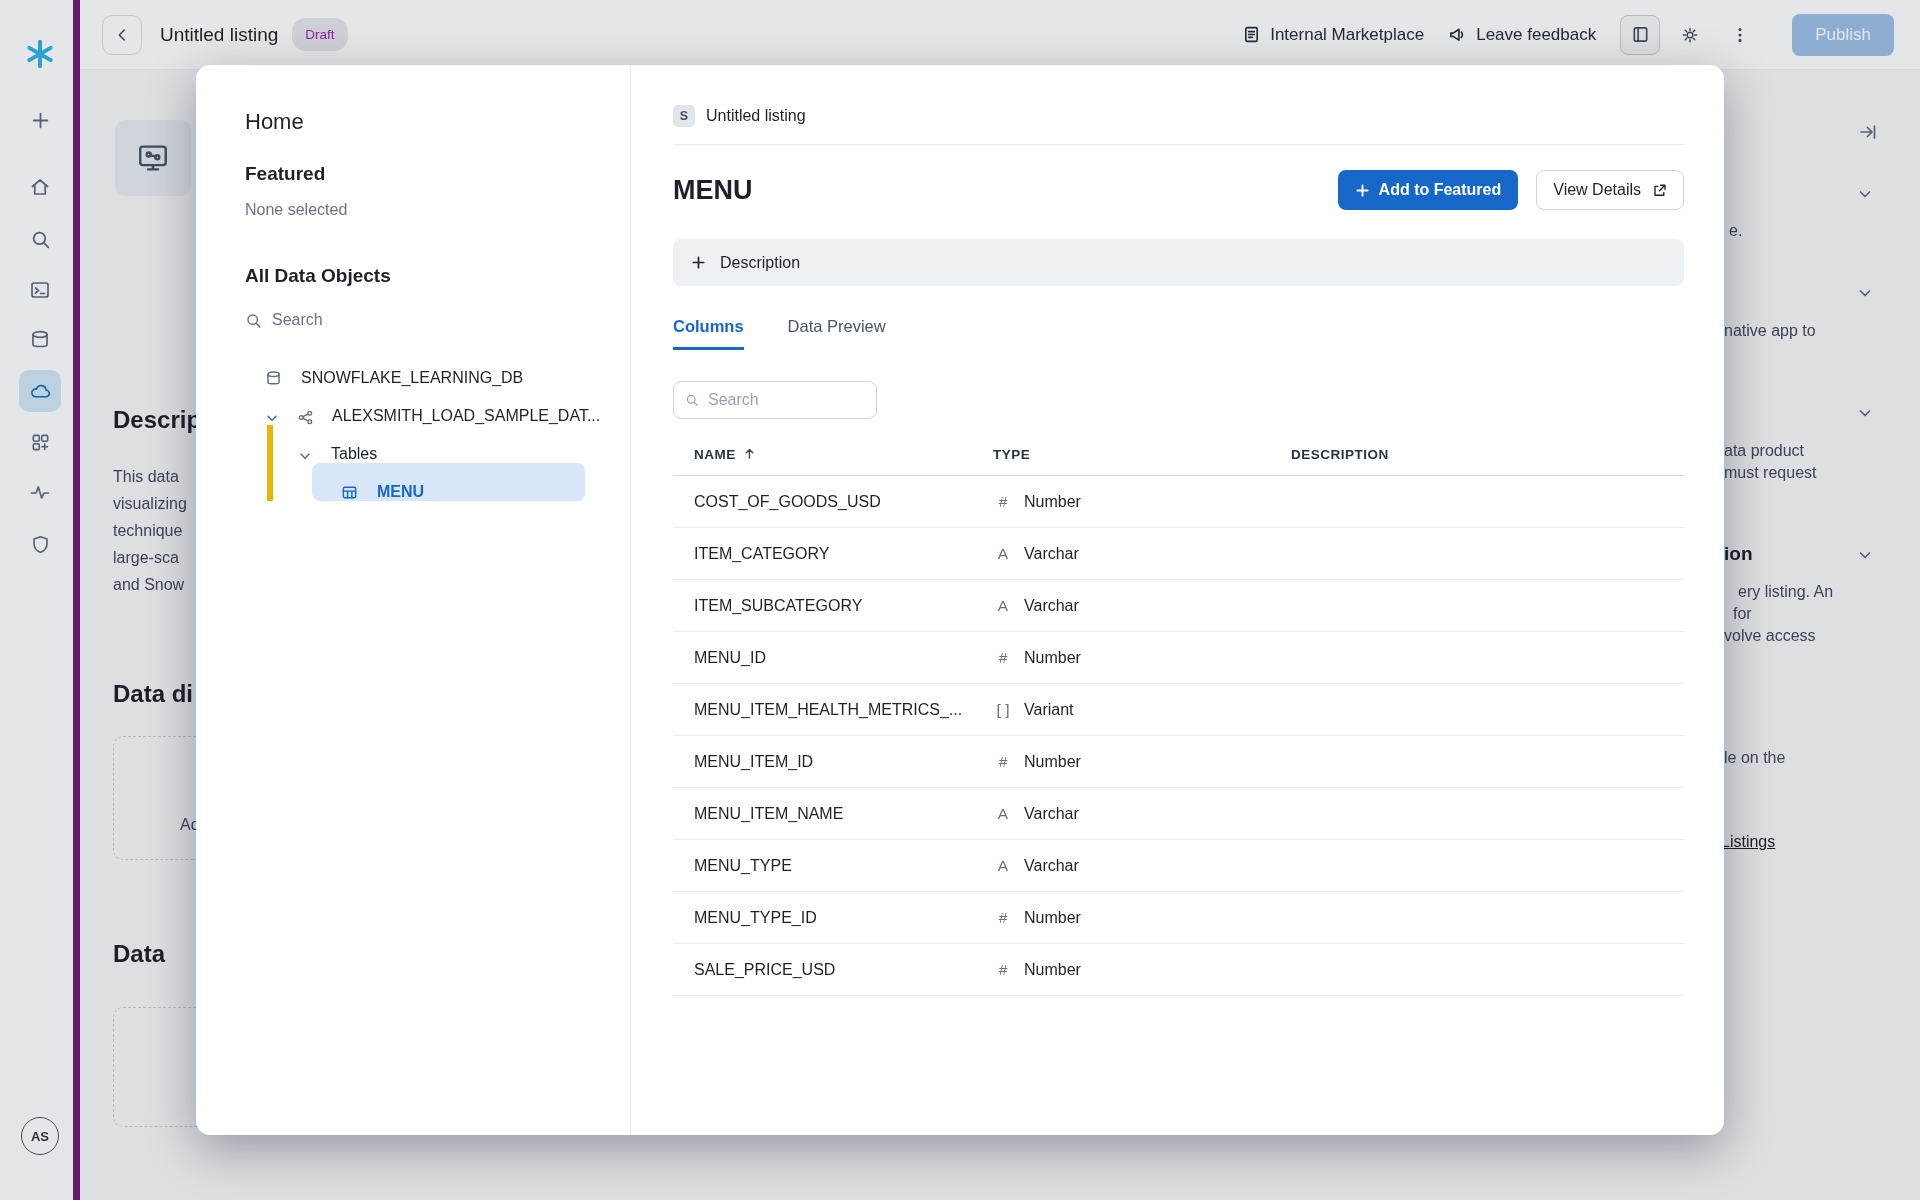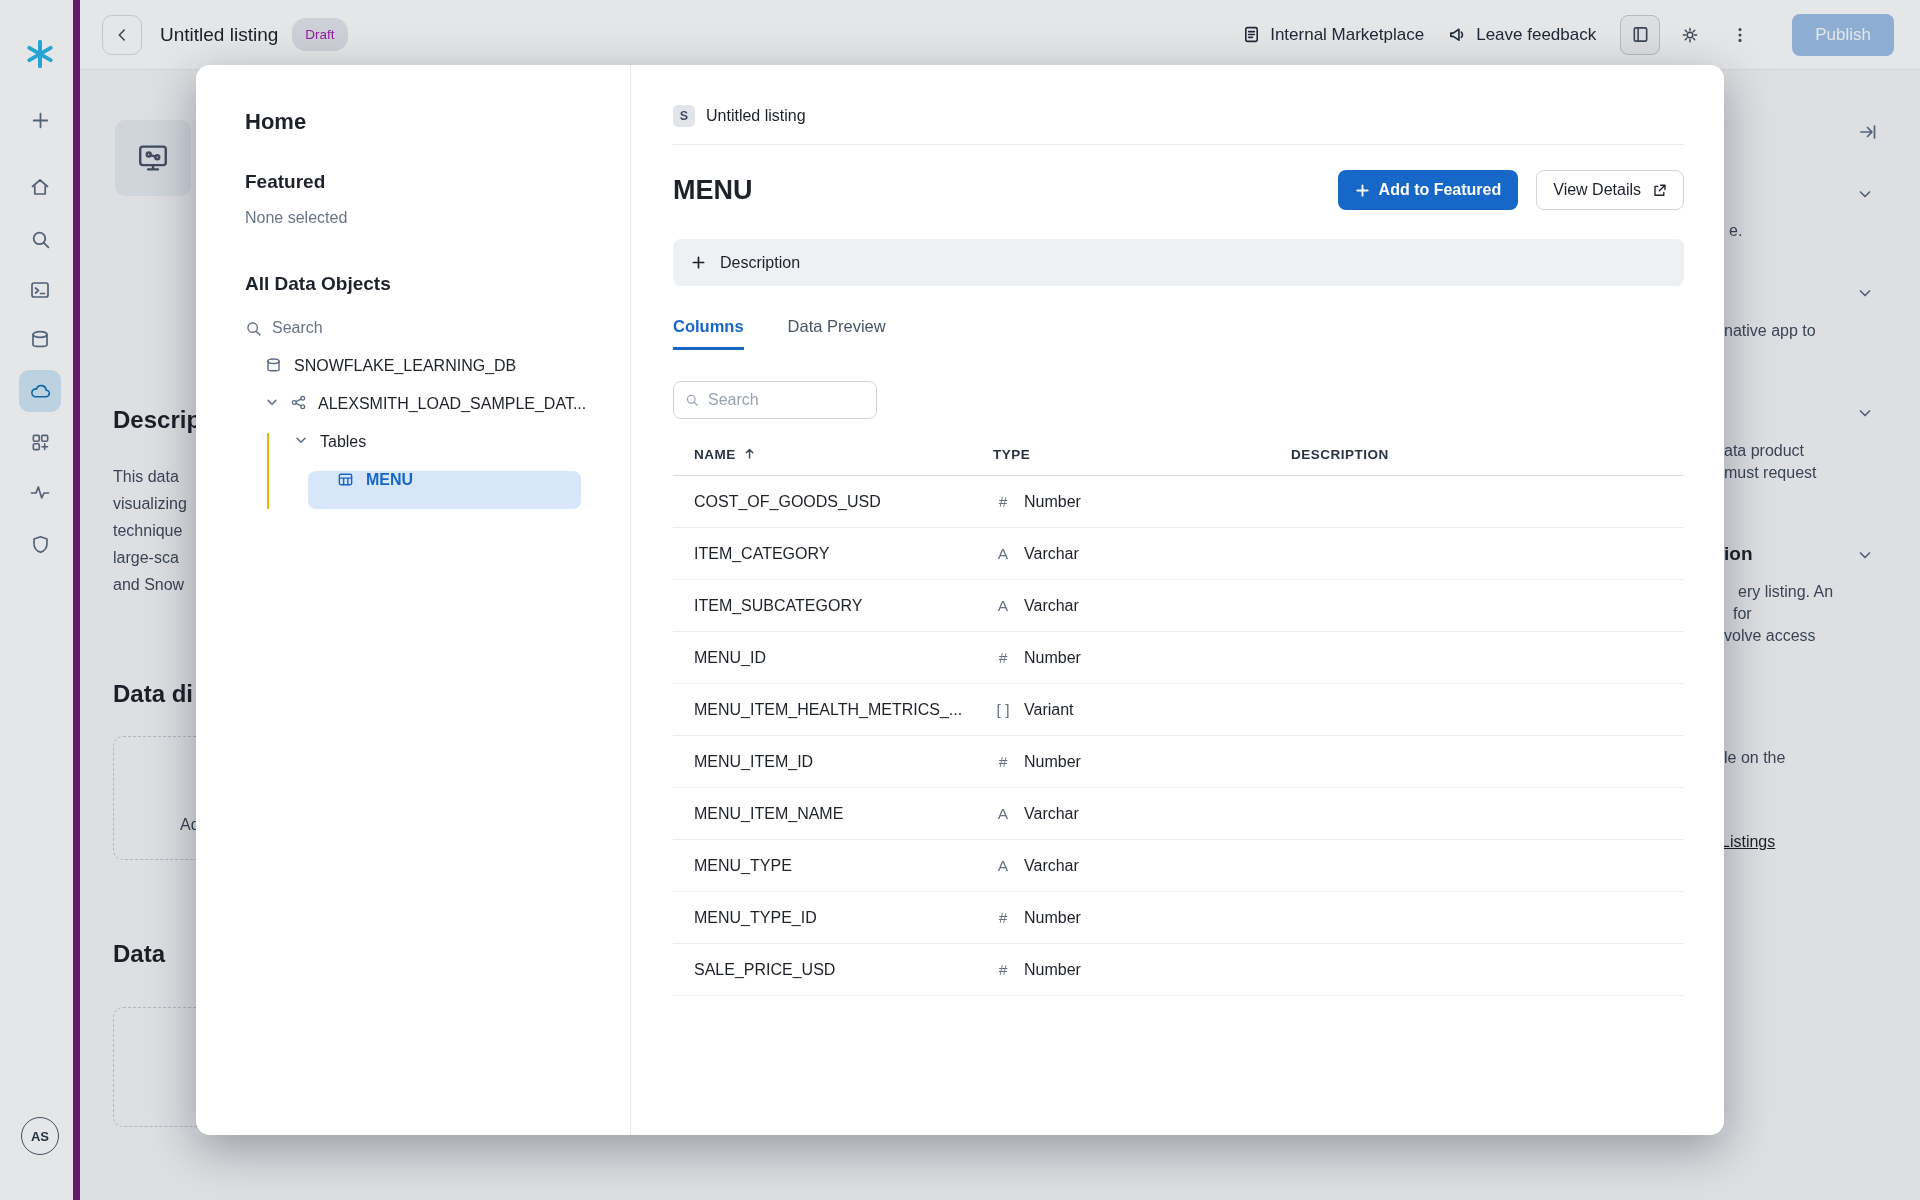--- a/index.html
+++ b/index.html
@@ -43,31 +43,31 @@
   .bg-chev{position:absolute;color:#5b6b84}
   .bg-link{text-decoration:underline;color:#1d2129;font-weight:500}
 
   
   .overlay{position:absolute;inset:0;background:rgba(16,24,40,.11);z-index:40}
 
   
   .modal{position:absolute;left:196px;top:65px;width:1528px;height:1070px;background:#fff;border-radius:14px;box-shadow:0 14px 48px rgba(16,24,40,.35);z-index:50;display:flex;flex-direction:column;overflow:hidden}
   .modal-body{flex:1;display:flex;min-height:0}
   .m-nav{width:435px;border-right:1px solid #e7eaee;padding:44px 24px 0 49px;flex:none}
-  .m-home{font-size:22px;font-weight:700;margin-bottom:36px}
+  .m-home{font-size:22px;font-weight:400;margin-bottom:28px}
   .m-sec{font-size:19px;font-weight:700}
   .m-none{font-size:16px;color:#697386;margin-top:16px;margin-bottom:46px}
   .m-allobj{margin-bottom:24px}
   .m-search{display:flex;align-items:center;gap:10px;color:#697386;font-size:16px;margin-bottom:20px}
-  .trow{height:38px;display:flex;align-items:flex-start;gap:12px;font-size:16px;color:#1d2129}
+  .trow{height:38px;display:flex;align-items:flex-end;gap:19px;font-size:16px;color:#1d2129}
   .trow .chev{color:#5b6b84;flex:none}
   .trow .ticn{color:#5b6b84;flex:none}
   .t-db{padding-left:20px}
   .t-schema{padding-left:20px}
-  .tgroup{margin-left:22px;border-left:2px solid #eab308}
+  .tgroup{margin-left:22px;border-left:6px solid #eab308}
   .t-tables{padding-left:25px}
   .trow-menu{margin-left:39px;width:273px;background:var(--selected-bg);border-radius:8px;color:var(--accent);font-weight:600;padding-left:29px}
   .trow-menu .ticn{color:var(--accent)}
   .tname{white-space:nowrap;overflow:hidden;text-overflow:ellipsis}
 
   .m-content{flex:1;padding:40px 40px 0 42px;overflow:hidden}
   .bc{display:flex;align-items:center;gap:11px}
   .bc-badge{width:22px;height:22px;background:#e2e6eb;border-radius:5px;display:flex;align-items:center;justify-content:center;font-size:12.5px;font-weight:700;color:#414a5c}
   .bc-text{font-size:16px}
   .hr{border-top:1px solid #e7eaee;margin-top:17px}

